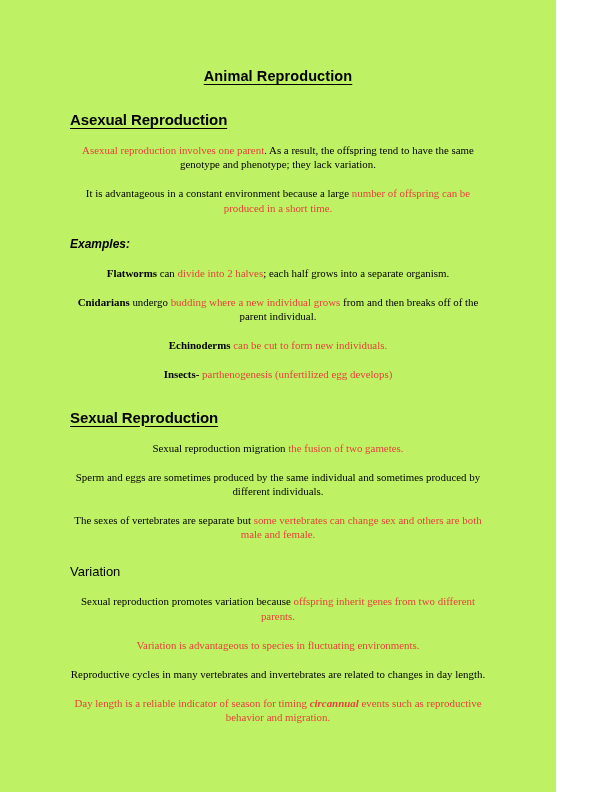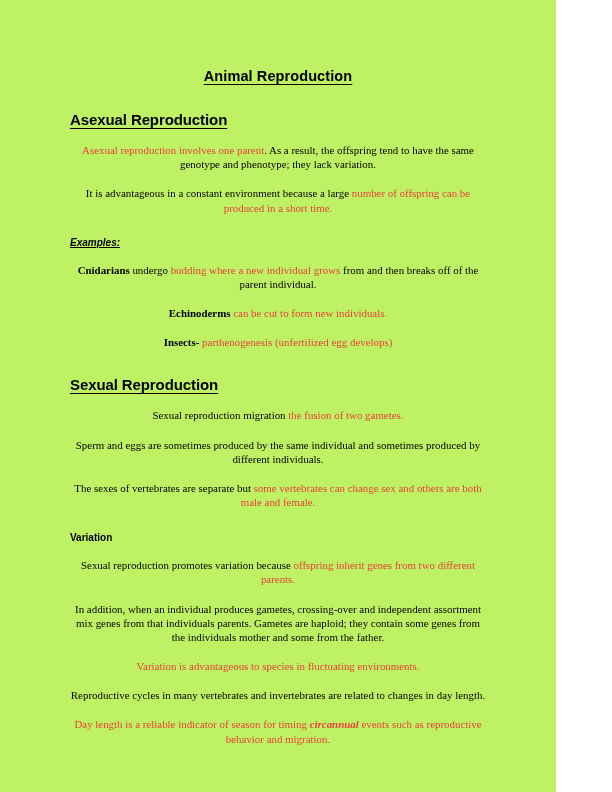--- a/index.html
+++ b/index.html
@@ -38,32 +38,31 @@
     font-weight: bold;
     text-decoration: underline;
     text-underline-offset: 3px;
     margin: 27px 0 0 0;
     letter-spacing: -0.1px;
   }
 
   
   .h-italic {
     font-family: "Liberation Sans", "DejaVu Sans", sans-serif;
-    font-size: 10px;
+    font-size: 12px;
     font-weight: bold;
     font-style: italic;
     margin: 22px 0 0 0;
-    text-decoration: underline;
   }
 
   
   .h-sub {
     font-family: "Liberation Sans", "DejaVu Sans", sans-serif;
-    font-size: 10px;
-    font-weight: bold;
+    font-size: 13px;
+    font-weight: normal;
     margin: 23px 0 0 0;
   }
 
   
   .para {
     font-size: 10.9px;
     line-height: 1.30;
     margin: 15px 0 0 0;
     text-align: center;
   }
@@ -84,20 +83,23 @@
   <p class="para">
     <span class="red">Asexual reproduction involves one parent</span><span>. As a result, the offspring tend to have the same genotype and phenotype; they lack variation.</span>
   </p>
 
   <p class="para">
     <span>It is advantageous in a constant environment because a large </span><span class="red">number of offspring can be produced in a short time.</span>
   </p>
 
   <h3 class="h-italic">Examples:</h3>
 
+  <p class="para">
+    <span class="b">Flatworms</span><span> can </span><span class="red">divide into 2 halves</span><span>; each half grows into a separate organism.</span>
+  </p>
 
   <p class="para">
     <span class="b">Cnidarians</span><span> undergo </span><span class="red">budding where a new individual grows</span><span> from and then breaks off of the parent individual.</span>
   </p>
 
   <p class="para">
     <span class="b">Echinoderms</span><span> </span><span class="red">can be cut to form new individuals.</span><span></span>
   </p>
 
   <p class="para">
@@ -117,23 +119,20 @@
   <p class="para">
     <span>The sexes of vertebrates are separate but </span><span class="red">some vertebrates can change sex and others are both male and female.</span>
   </p>
 
   <h3 class="h-sub">Variation</h3>
 
   <p class="para">
     <span>Sexual reproduction promotes variation because </span><span class="red">offspring inherit genes from two different parents.</span>
   </p>
 
-  <p class="para">
-    <span>In addition, when an individual produces gametes, crossing-over and independent assortment mix genes from that individuals parents. Gametes are haploid; they contain some genes from the individuals mother and some from the father.</span>
-  </p>
 
   <p class="para">
     <span class="red">Variation is advantageous to species in fluctuating environments.</span>
   </p>
 
 
   <p class="para">
     <span>Reproductive cycles in many vertebrates and invertebrates are related to changes in day length.</span>
   </p>
 

